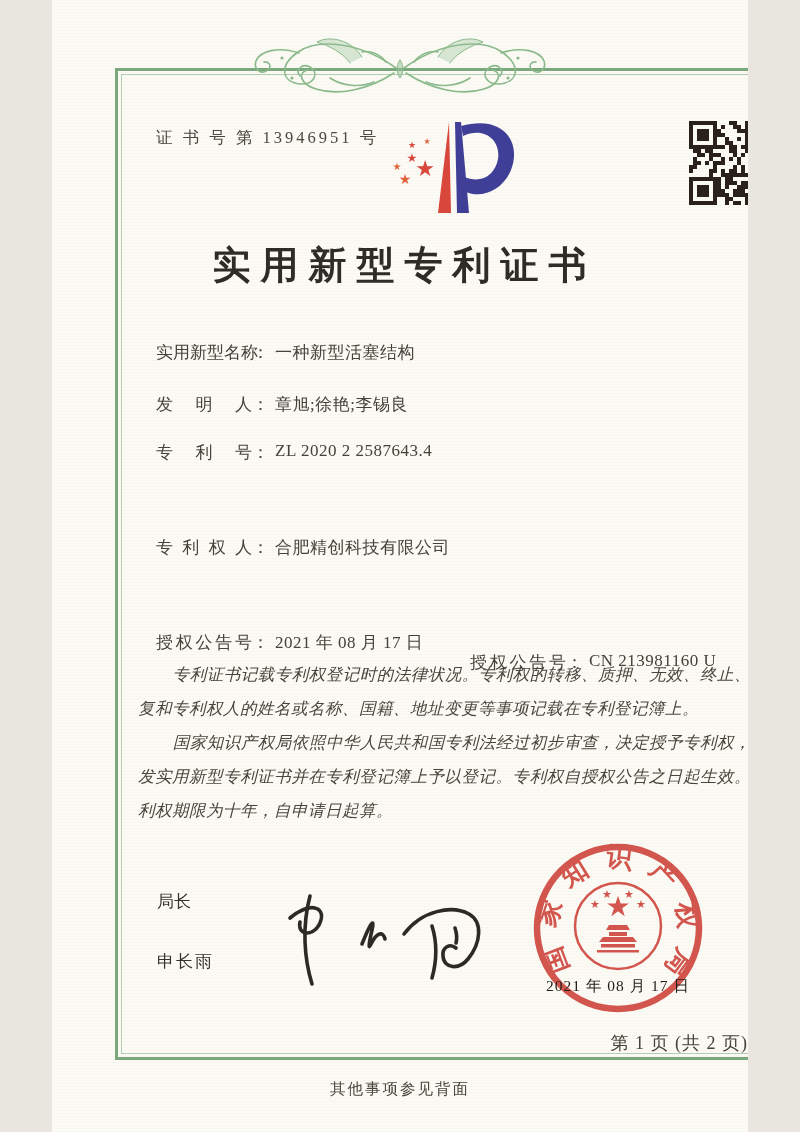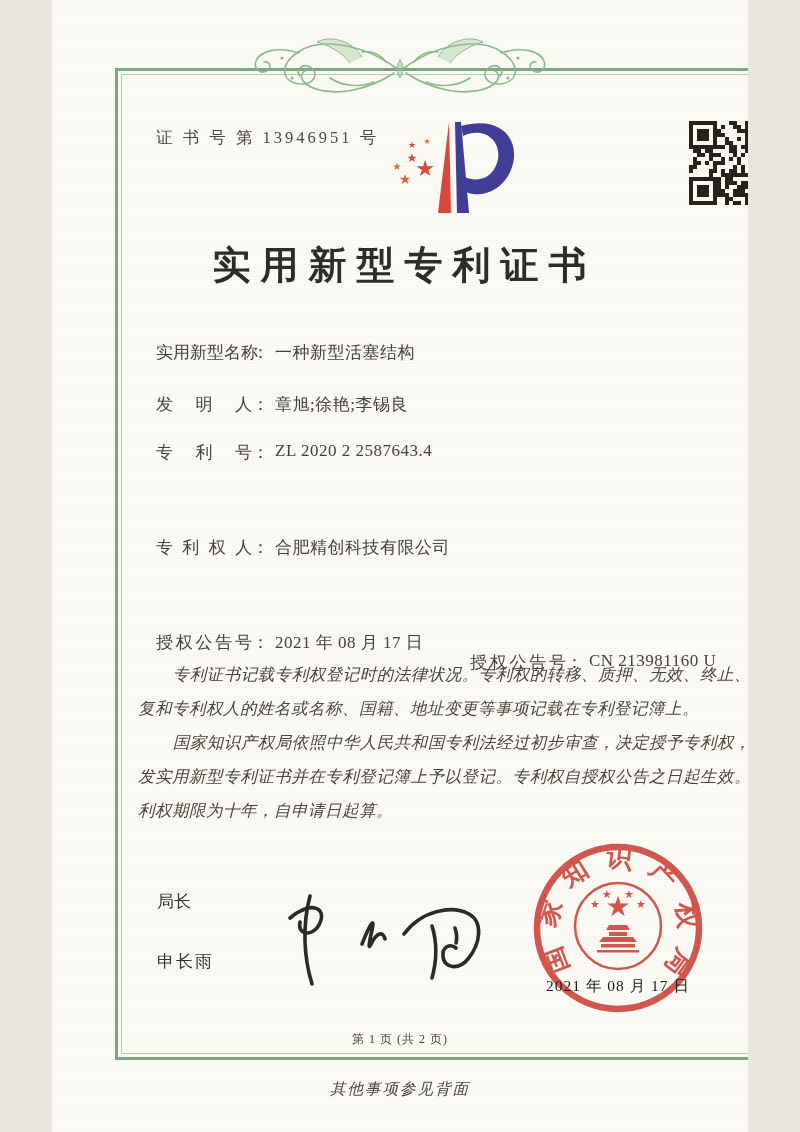--- a/index.html
+++ b/index.html
@@ -26,24 +26,24 @@
         text-align:justify;color:#48453c;font-style:italic;}
   .body p{margin:0;text-indent:2.1em;letter-spacing:.5px;}
   .signer-title{position:absolute;left:105px;top:890px;font-size:17px;
         font-family:"Liberation Sans","DejaVu Sans",sans-serif;color:#35332d;}
   .signer-name{position:absolute;left:105px;top:950px;font-size:17px;letter-spacing:2px;
         font-family:"Liberation Sans","DejaVu Sans",sans-serif;color:#35332d;}
   .signature{position:absolute;left:212px;top:882px;z-index:2;}
   .seal{position:absolute;left:478px;top:840px;z-index:2;opacity:.93;}
   .seal-date{position:absolute;left:488px;top:976px;width:156px;text-align:center;z-index:3;
         font-size:15.5px;letter-spacing:1px;color:#211e19;}
-  .page-no{position:absolute;left:0;right:0;top:1031px;text-align:center;font-size:12px;
+  .page-no{position:absolute;left:0;right:0;top:1031px;text-align:right;font-size:18px;
         letter-spacing:1px;color:#45423a;}
   .back-note{position:absolute;left:0;right:0;top:1079px;text-align:center;font-size:15.5px;
-        letter-spacing:2px;color:#48453c;font-style:italic;}
+        letter-spacing:2px;color:#48453c;}
   svg text.star{font-family:"DejaVu Sans",sans-serif;}
 </style>
 </head>
 <body>
 
 <div class="page">
 
   <div class="frame"></div>
 
   <svg class="flourish" width="380" height="84" viewBox="0 0 380 84">

